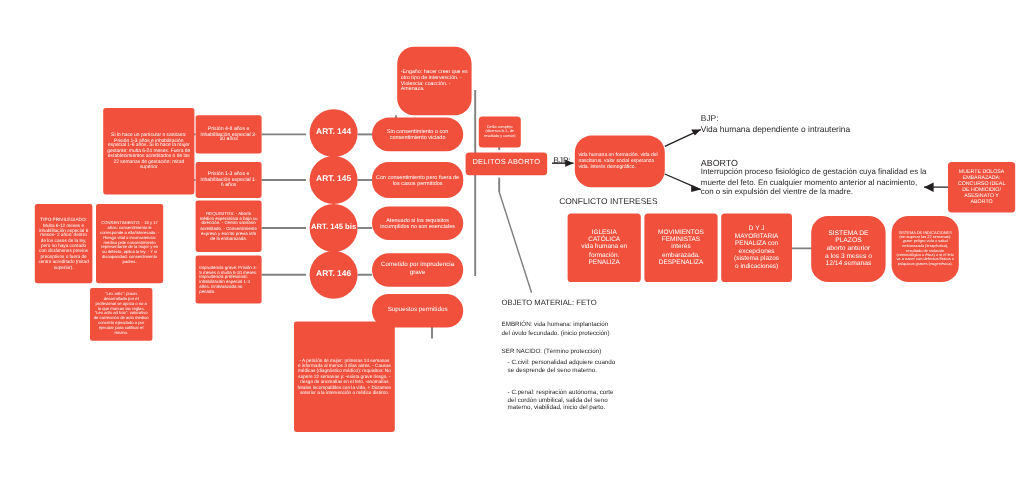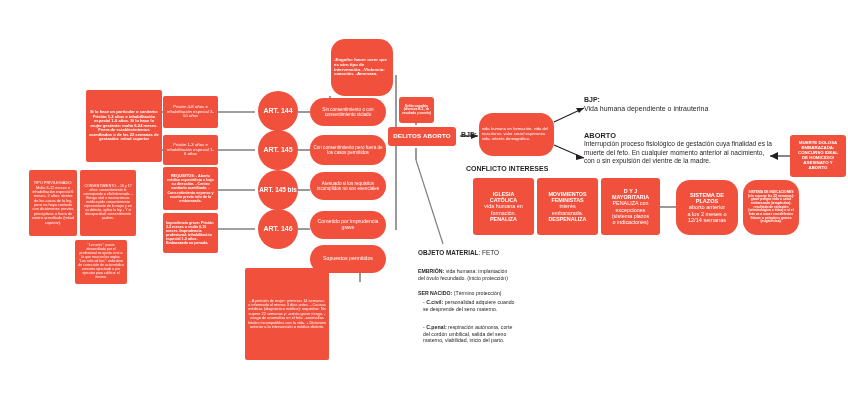--- a/index.html
+++ b/index.html
@@ -27,21 +27,21 @@
   .round{border-radius:14px;}
   .circle{border-radius:50%;font-weight:bold;}
   .sq{border-radius:3px;}
   .plain{
     position:absolute;
     color:#231f20;
     box-sizing:border-box;
     line-height:1.28;
     text-align:left;
   }
-  .b{font-weight:bold;}
+  .b{font-weight:normal;}
   svg.links{position:absolute;left:0;top:0;width:848px;height:411px;pointer-events:none;}
   .inner{padding:2px 3px;width:100%;}
 </style>
 </head>
 <body>
 
 <div id="canvas">
 
   <svg class="links">
 

